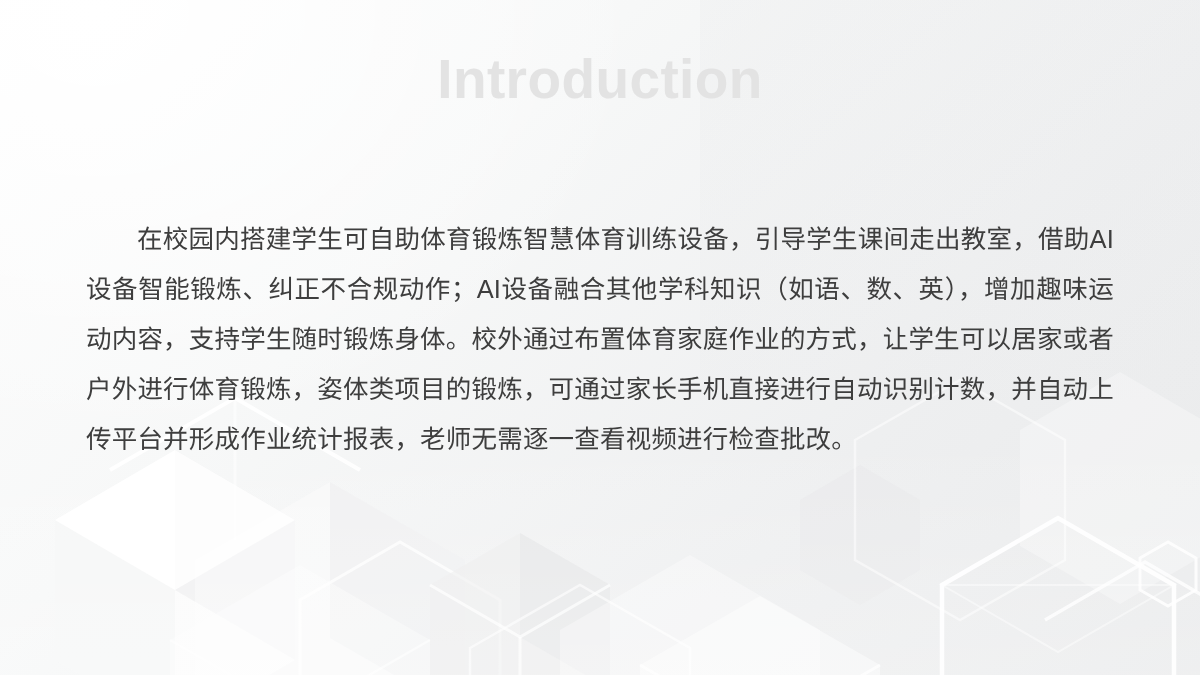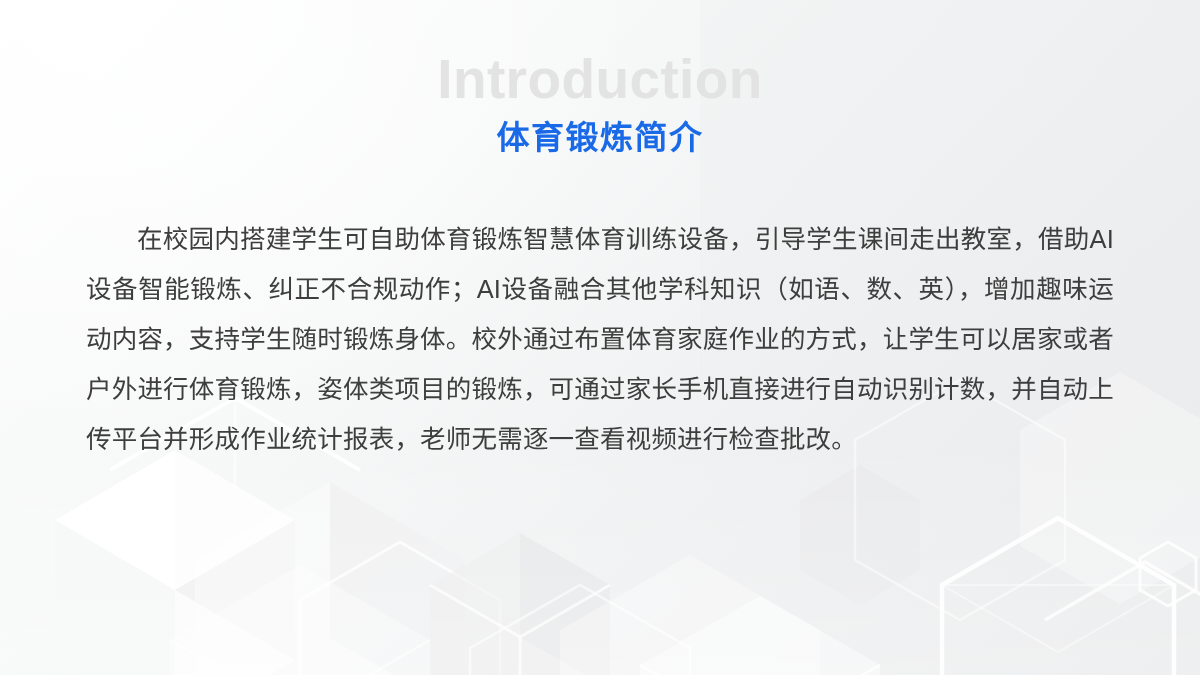--- a/index.html
+++ b/index.html
@@ -151,18 +151,17 @@
     </g>
 
     <g>
       <rect x="0" y="430" width="1200" height="245" fill="url(#fadeWhite)" opacity="0.28"></rect>
       <rect x="700" y="0" width="500" height="400" fill="url(#fadeGray)" opacity="0.25"></rect>
     </g>
   </svg>
 
   <div class="title-block">
     <div class="watermark">Introduction</div>
-    <h1 class="title-cn">体育锻炼简介</h1>
   </div>
 
   <p class="body-text">在校园内搭建学生可自助体育锻炼智慧体育训练设备，引导学生课间走出教室，借助AI设备智能锻炼、纠正不合规动作；AI设备融合其他学科知识（如语、数、英），增加趣味运动内容，支持学生随时锻炼身体。校外通过布置体育家庭作业的方式，让学生可以居家或者户外进行体育锻炼，姿体类项目的锻炼，可通过家长手机直接进行自动识别计数，并自动上传平台并形成作业统计报表，老师无需逐一查看视频进行检查批改。</p>
 
 </div>
 
 </body></html>

